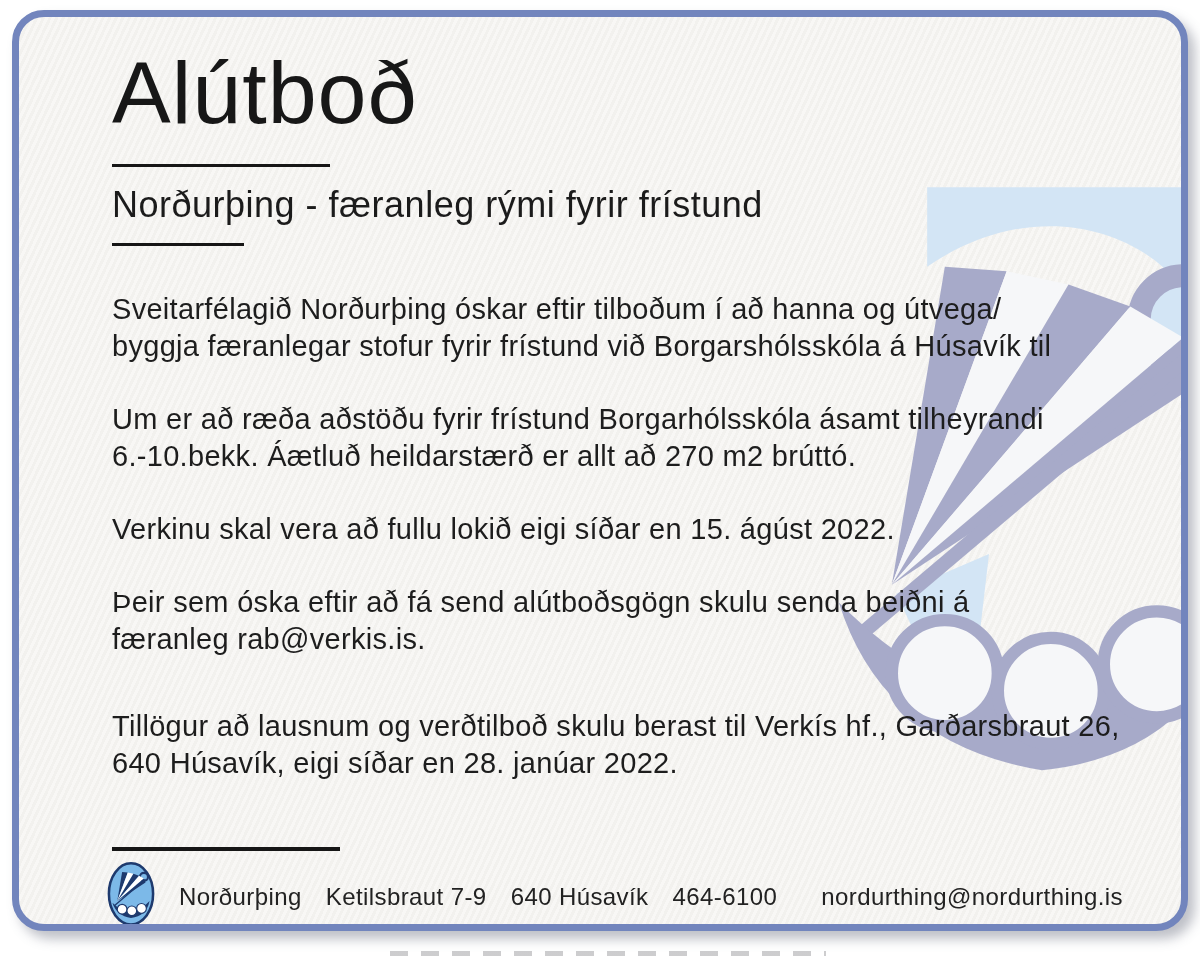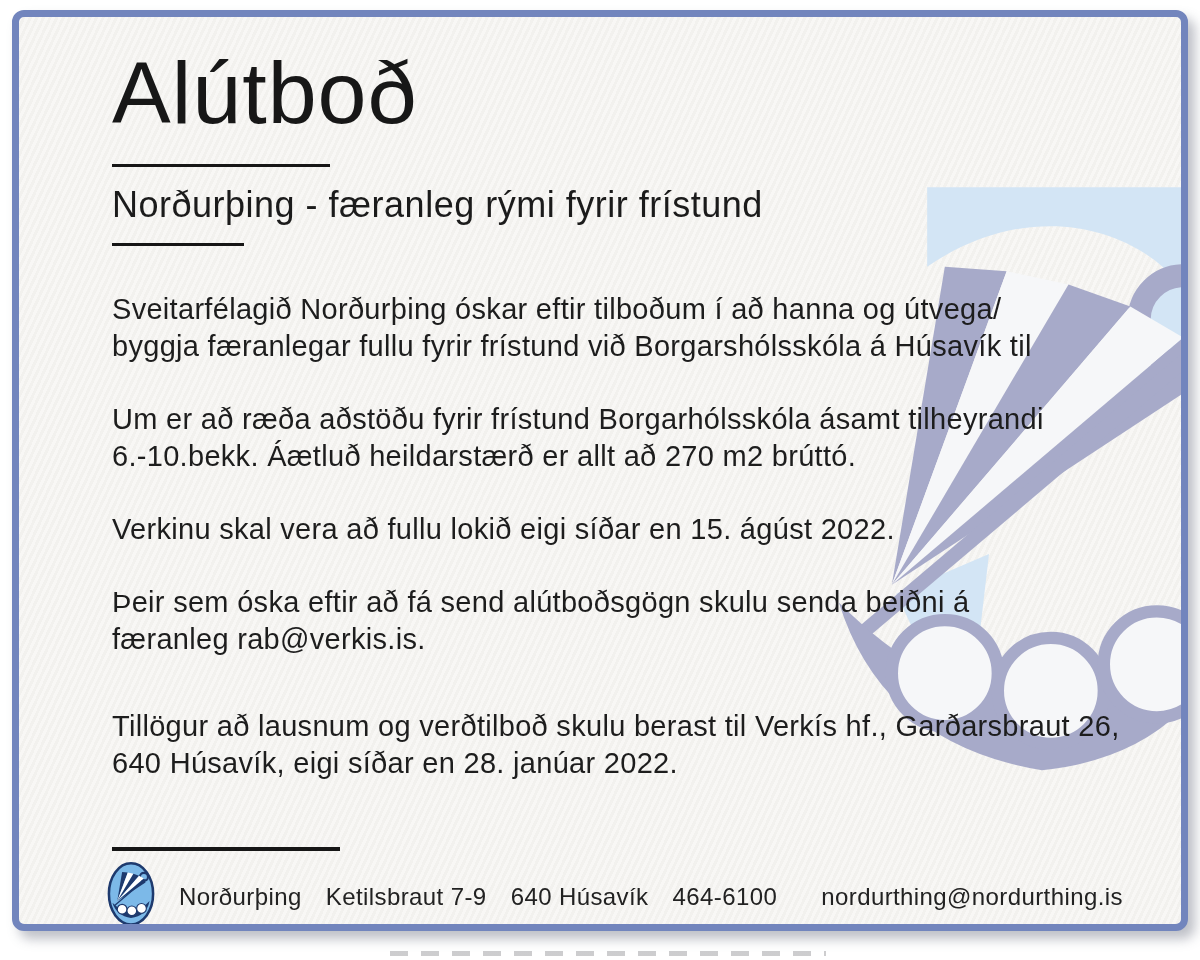--- a/index.html
+++ b/index.html
@@ -6,21 +6,21 @@
   body{
     width:1200px;height:960px;position:relative;overflow:hidden;
     background:#ffffff;
     font-family:"Liberation Sans", sans-serif;
     color:var(--text,#1f1f1f);
   }
   
   .card{
     position:absolute; left:12px; top:10px; width:1162px; height:907px;
     border:7px solid var(--border-blue,#7285bd);
-    border-radius:12px;
+    border-radius:32px;
     background-color:var(--paper,#f5f4f1);
     background-image:repeating-linear-gradient(115deg,
         rgba(255,255,255,.30) 0 3px, rgba(60,60,55,.016) 3px 6px);
     box-shadow:7px 8px 12px rgba(110,115,130,.45);
     overflow:hidden;
   }
   
   .watermark{
     position:absolute; left:758px; top:135px; width:530px; height:707px;
     pointer-events:none;
@@ -100,21 +100,21 @@
 
   <div class="title">Alútboð</div>
   <div class="rule rule-title"></div>
 
   <div class="subtitle">Norðurþing - færanleg rými fyrir frístund</div>
   <div class="rule rule-subtitle"></div>
 
   <div class="body-text" id="paragraphs">
       <div class="para">
         <div class="line">Sveitarfélagið Norðurþing óskar eftir tilboðum í að hanna og útvega/</div>
-        <div class="line">byggja færanlegar fullu fyrir frístund við Borgarshólsskóla á Húsavík til</div>
+        <div class="line">byggja færanlegar stofur fyrir frístund við Borgarshólsskóla á Húsavík til</div>
       </div>
       <div class="para">
         <div class="line">Um er að ræða aðstöðu fyrir frístund Borgarhólsskóla ásamt tilheyrandi</div>
         <div class="line">6.-10.bekk. Áætluð heildarstærð er allt að 270 m2 brúttó.</div>
       </div>
       <div class="para">
         <div class="line">Verkinu skal vera að fullu lokið eigi síðar en 15. ágúst 2022.</div>
       </div>
       <div class="para">
         <div class="line">Þeir sem óska eftir að fá send alútboðsgögn skulu senda beiðni á</div>

